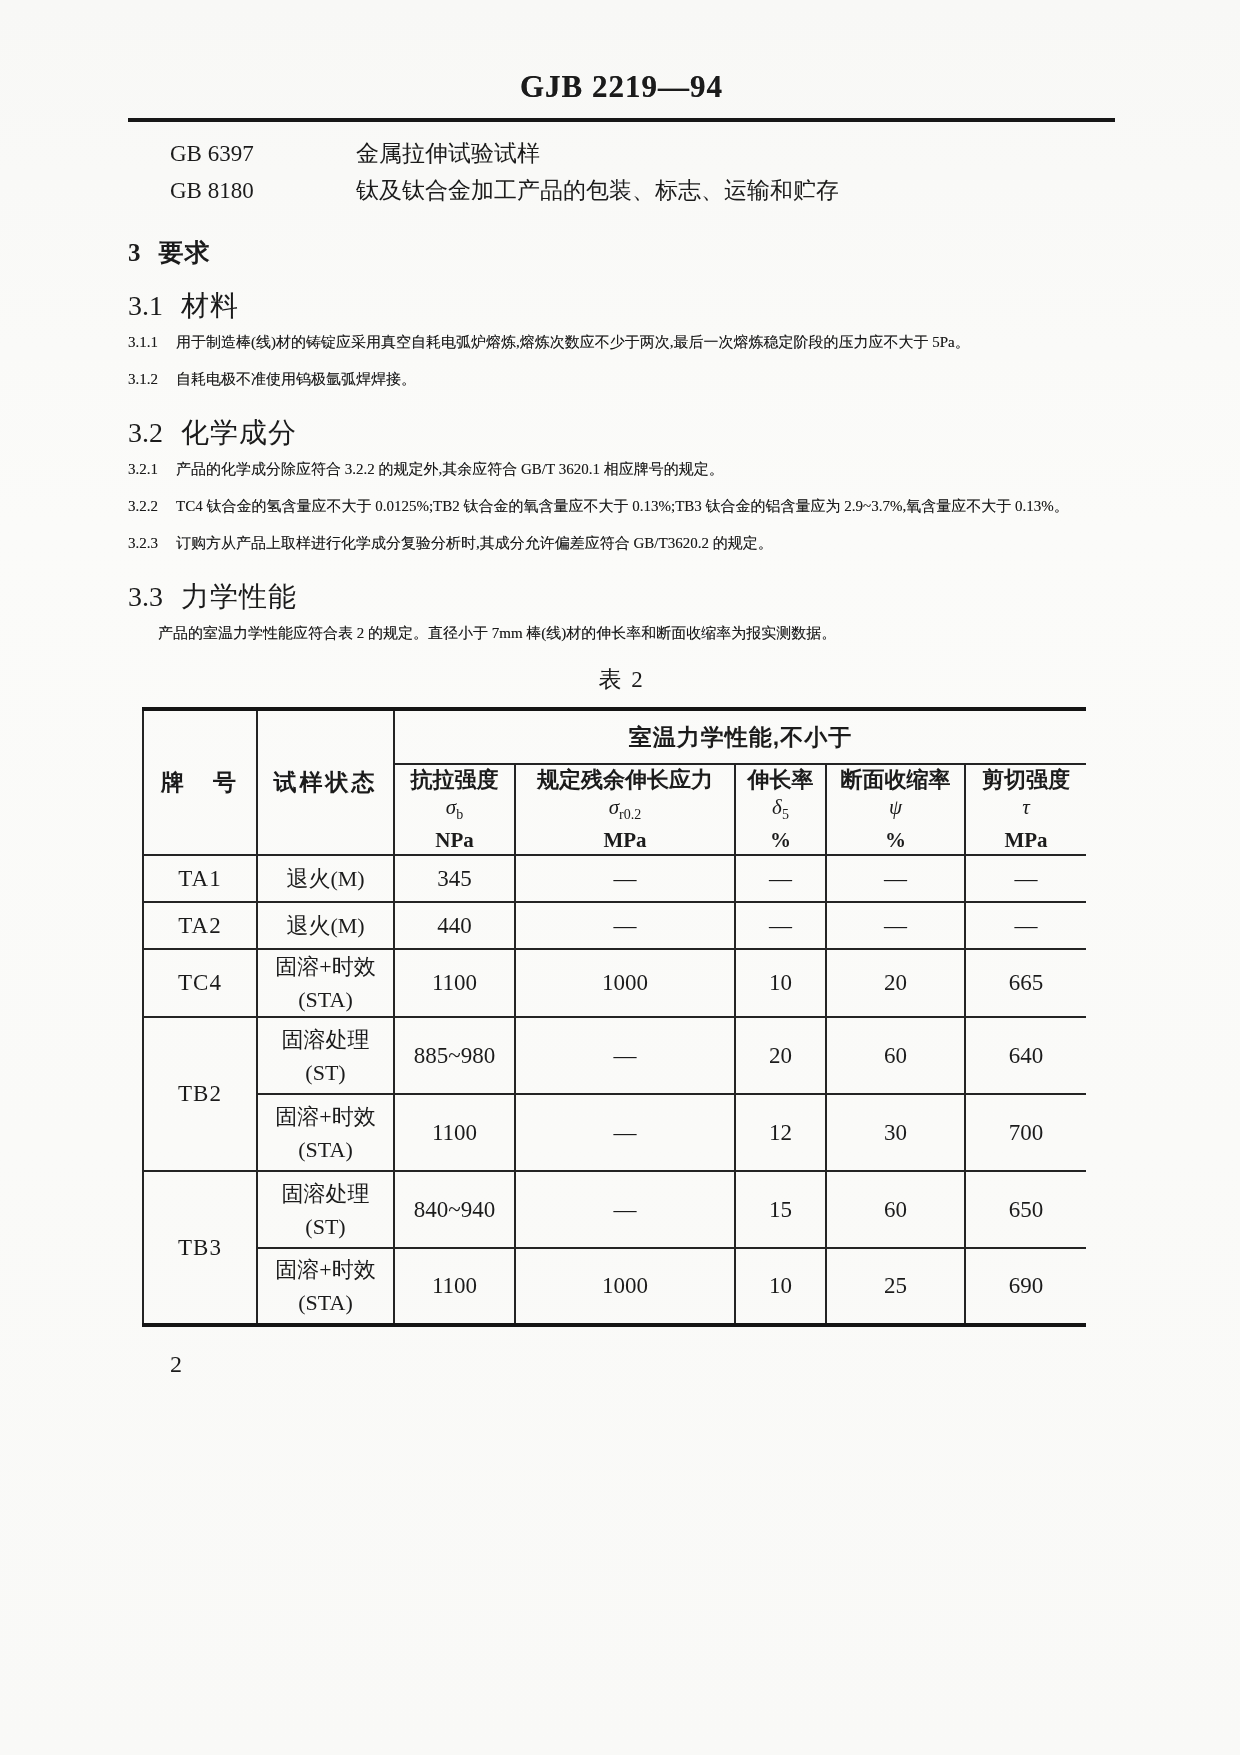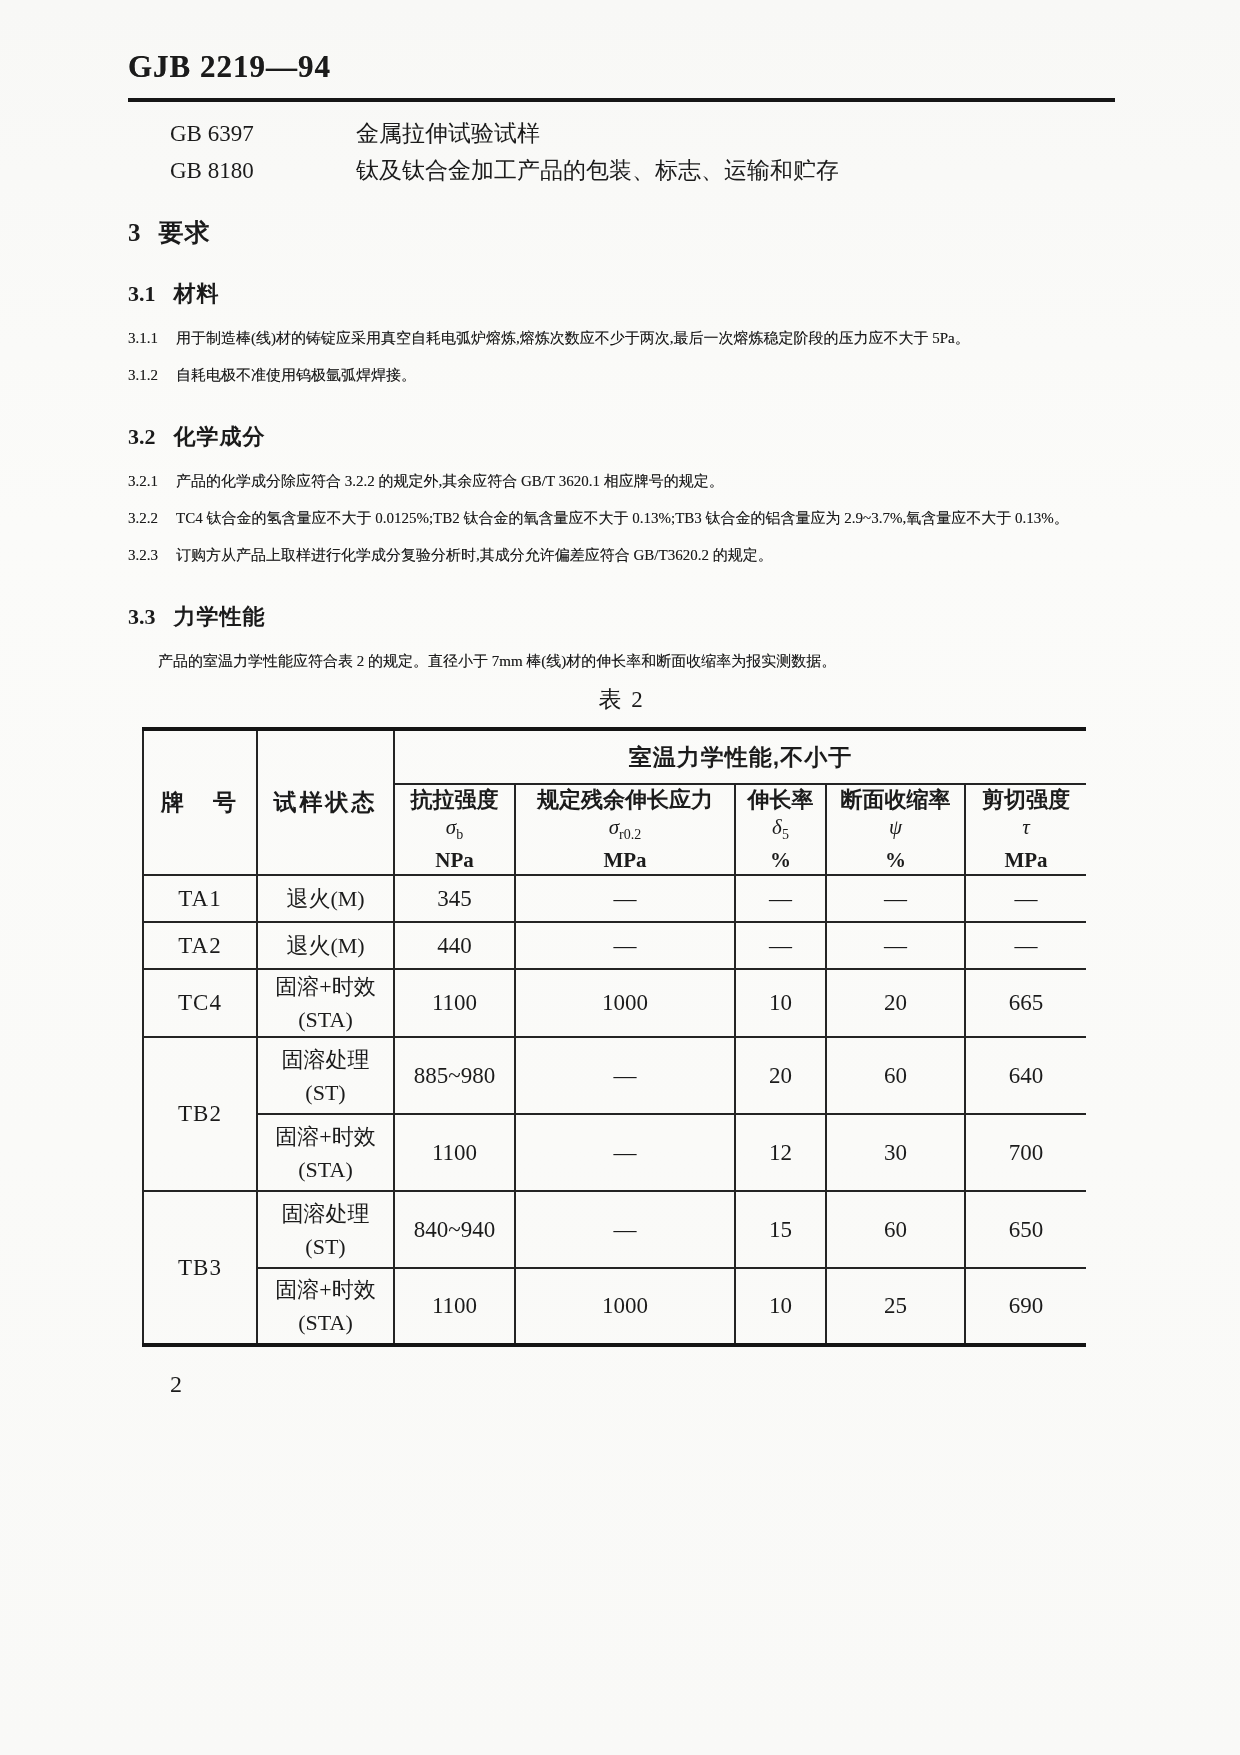--- a/index.html
+++ b/index.html
@@ -10,40 +10,42 @@
     background:#fafaf8;
     background-image:linear-gradient(180deg,#f8f8f6 0%, #fbfbf9 30%, #f9f9f7 100%);
     font-family:"Liberation Serif","DejaVu Serif",serif;
     color:#1b1b1b;
     overflow:hidden;
   }
   .content { padding:0 125px 0 128px; }
 
   .doc-code {
     padding-top:49px;
+    text-align:center;
     font-size:31px;
     font-weight:bold;
     letter-spacing:1px;
     text-shadow:0 0 0.5px rgba(0,0,0,0.6);
+    margin-top:20px;
   }
   .header-rule { height:4px; background:#171717; margin-top:13px; }
 
   .refs { margin-top:13px; font-size:23px; line-height:37px; }
   .ref-code { display:inline-block; width:186px; margin-left:42px; }
 
   .h1 { margin:25px 0 0 0; font-size:25px; font-weight:bold; line-height:36px; }
-  .h2 { margin:17px 0 0 0; font-size:22px; font-weight:bold; line-height:52px; }
+  .h2 { margin:17px 0 0 0; font-size:28px; font-weight:normal; line-height:36px; }
   .h1 .hnum, .h2 .hnum { font-family:"Liberation Serif","DejaVu Serif",serif; margin-right:18px; }
   .h1 .htxt, .h2 .htxt { font-family:"Liberation Sans","DejaVu Sans",sans-serif; letter-spacing:1px; }
 
   p.doc { margin:0; font-size:15px; line-height:37px; text-align:justify; text-shadow:0 0 0.4px rgba(0,0,0,0.45); }
   p.doc .pnum { margin-right:18px; }
   p.indent { text-indent:2em; }
 
-  .tbl-caption { margin-top:4px; text-align:center; font-size:23px; letter-spacing:2px; }
+  .tbl-caption { margin-top:12px; text-align:center; font-size:23px; letter-spacing:2px; }
 
   table.spec {
     width:943px;
     margin:12px 0 0 14px;
     border-collapse:collapse;
     table-layout:fixed;
     text-align:center;
     border-top:4px solid #141414;
     border-bottom:4px solid #141414;
     border-left:2px solid #222;

